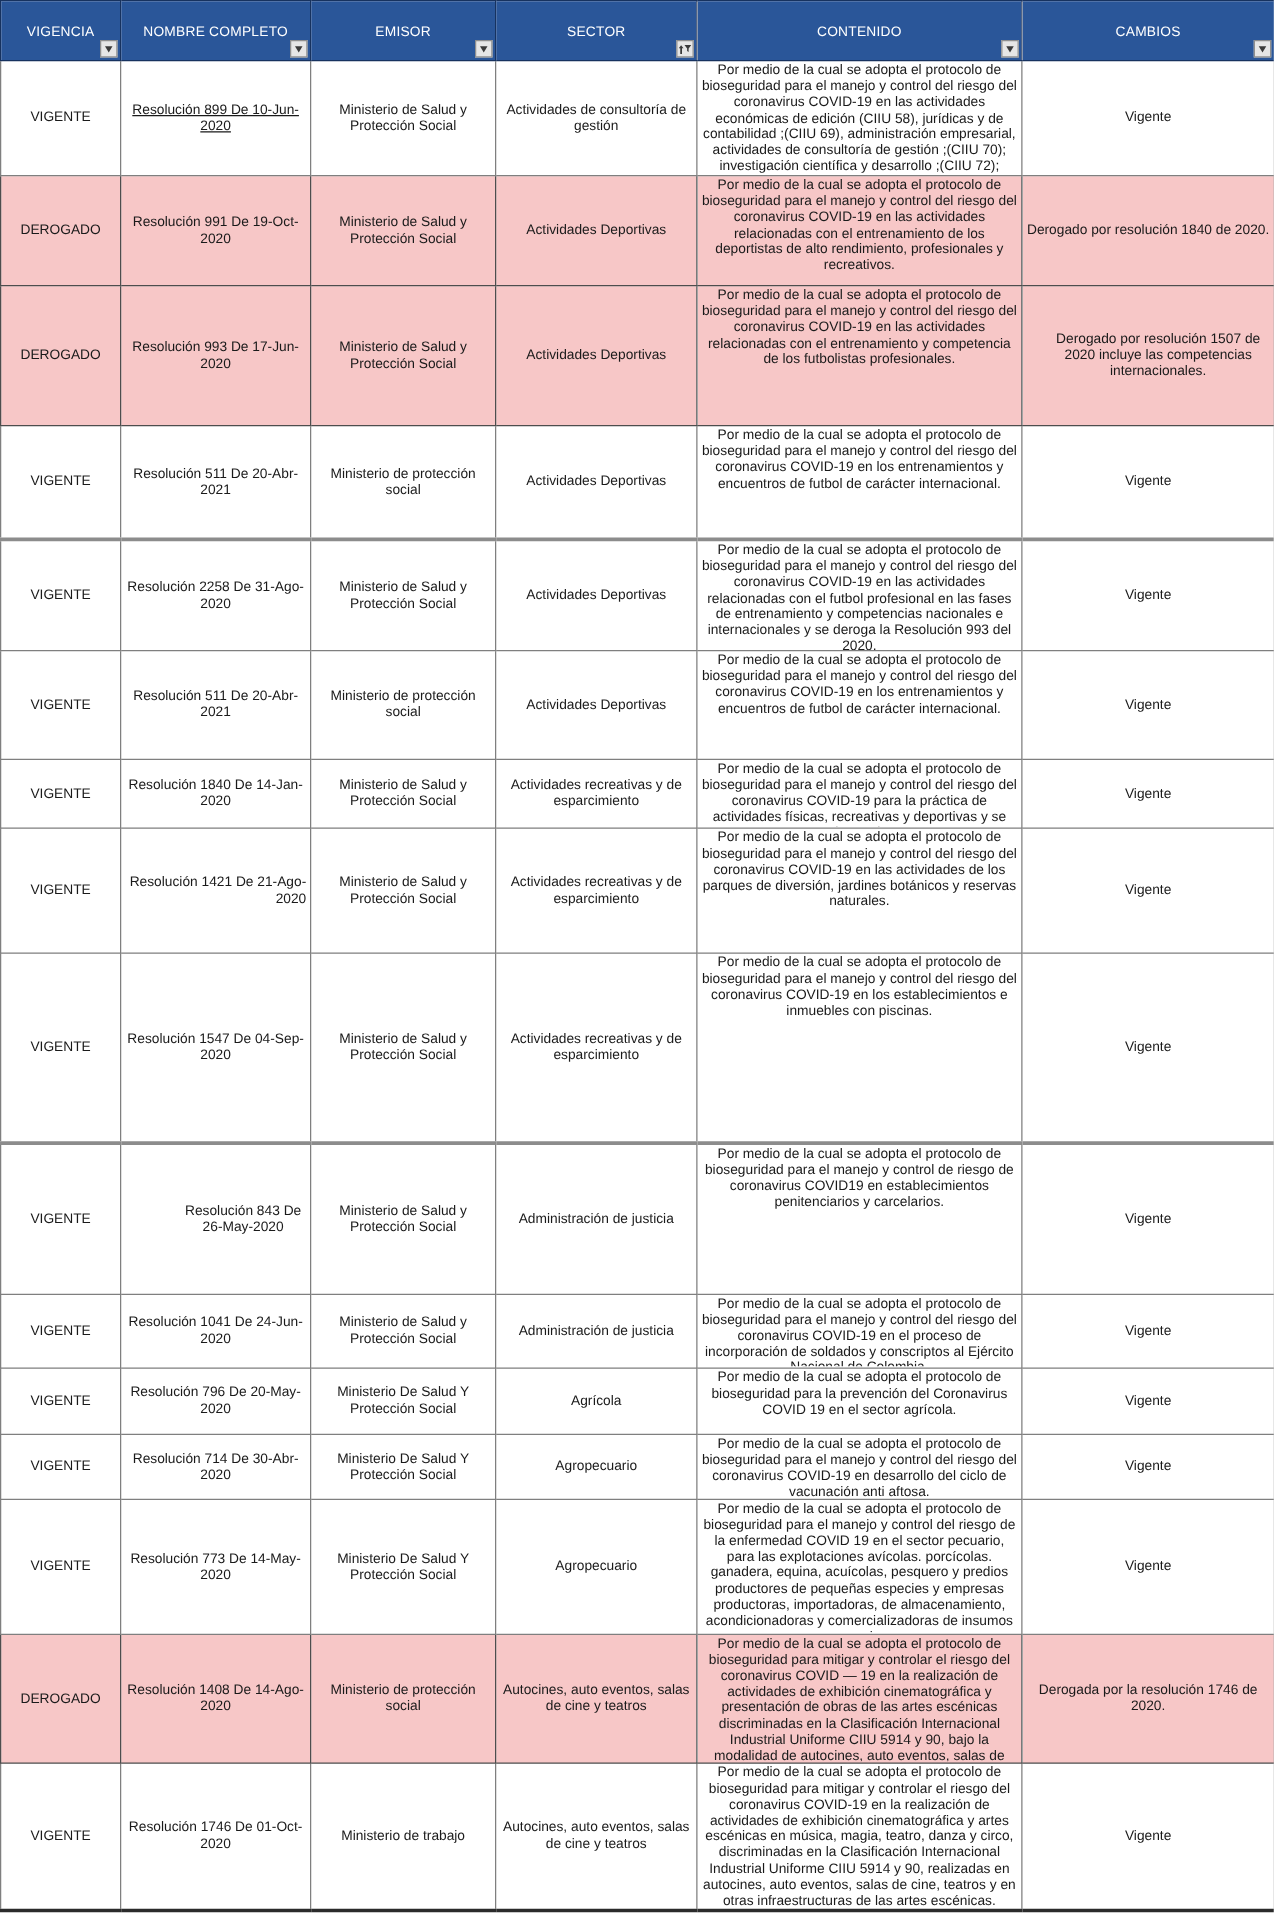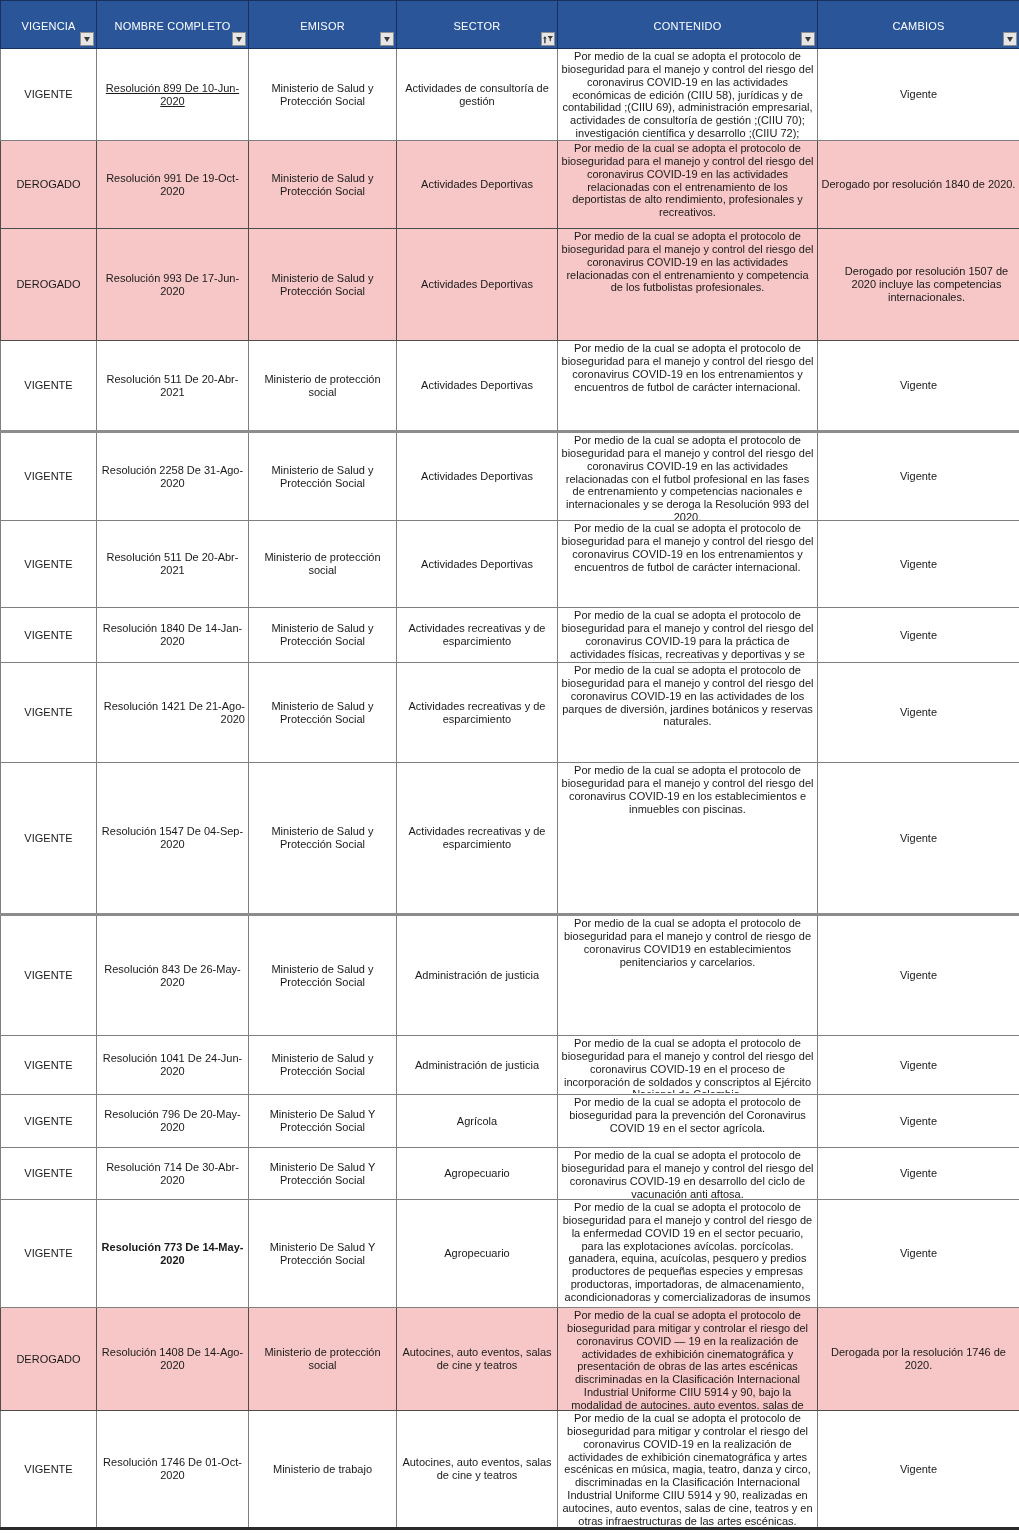--- a/index.html
+++ b/index.html
@@ -339,21 +339,21 @@
     <td>
           <div class="cell-inner" style="max-height: 150px;">Vigente</div>
         </td>
   </tr>
 
   <tr style="height: 121px;">
     <td>
           <div class="cell-inner" style="max-height: 119px;">VIGENTE</div>
         </td>
     <td>
-          <div class="cell-inner" style="max-height: 119px;">Resolución 843 De 26-May-2020</div>
+          <div class="cell-inner" style="max-height: 119px; margin-left: 44px;">Resolución 843 De 26-May-2020</div>
         </td>
     <td>
           <div class="cell-inner" style="max-height: 119px;">Ministerio de Salud y Protección Social</div>
         </td>
     <td>
           <div class="cell-inner" style="max-height: 119px;">Administración de justicia</div>
         </td>
     <td class="cell-contenido">
           <div class="cell-inner" style="max-height: 119px;">Por medio de la cual se adopta el protocolo de bioseguridad para el manejo y control de riesgo de coronavirus COVID19 en establecimientos penitenciarios y carcelarios.</div>
         </td>
@@ -423,21 +423,21 @@
     <td>
           <div class="cell-inner" style="max-height: 50px;">Vigente</div>
         </td>
   </tr>
 
   <tr style="height: 108px;">
     <td>
           <div class="cell-inner" style="max-height: 106px;">VIGENTE</div>
         </td>
     <td>
-          <div class="cell-inner" style="max-height: 106px; font-weight: bold;">Resolución 773 De 14-May-2020</div>
+          <div class="cell-inner" style="max-height: 106px;">Resolución 773 De 14-May-2020</div>
         </td>
     <td>
           <div class="cell-inner" style="max-height: 106px;">Ministerio De Salud Y Protección Social</div>
         </td>
     <td>
           <div class="cell-inner" style="max-height: 106px;">Agropecuario</div>
         </td>
     <td class="cell-contenido">
           <div class="cell-inner" style="max-height: 106px;">Por medio de la cual se adopta el protocolo de bioseguridad para el manejo y control del riesgo de la enfermedad COVID 19 en el sector pecuario, para las explotaciones avícolas. porcícolas. ganadera, equina, acuícolas, pesquero y predios productores de pequeñas especies y empresas productoras, importadoras, de almacenamiento, acondicionadoras y comercializadoras de insumos pecuarios.</div>
         </td>

